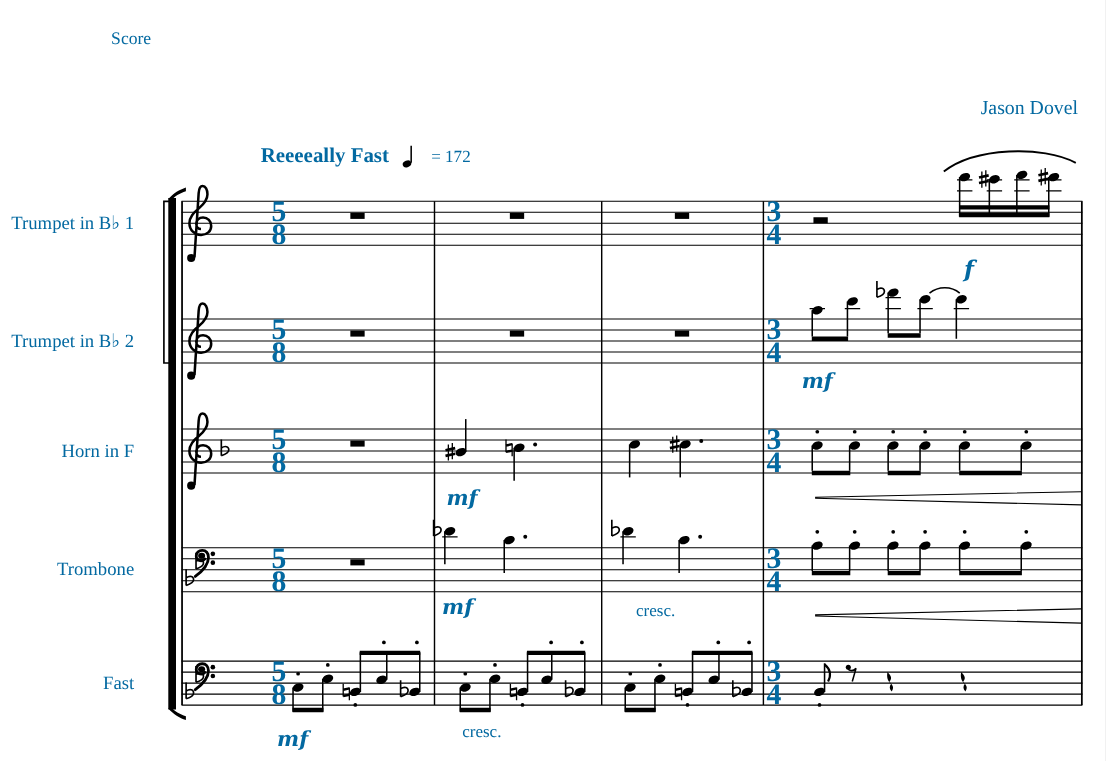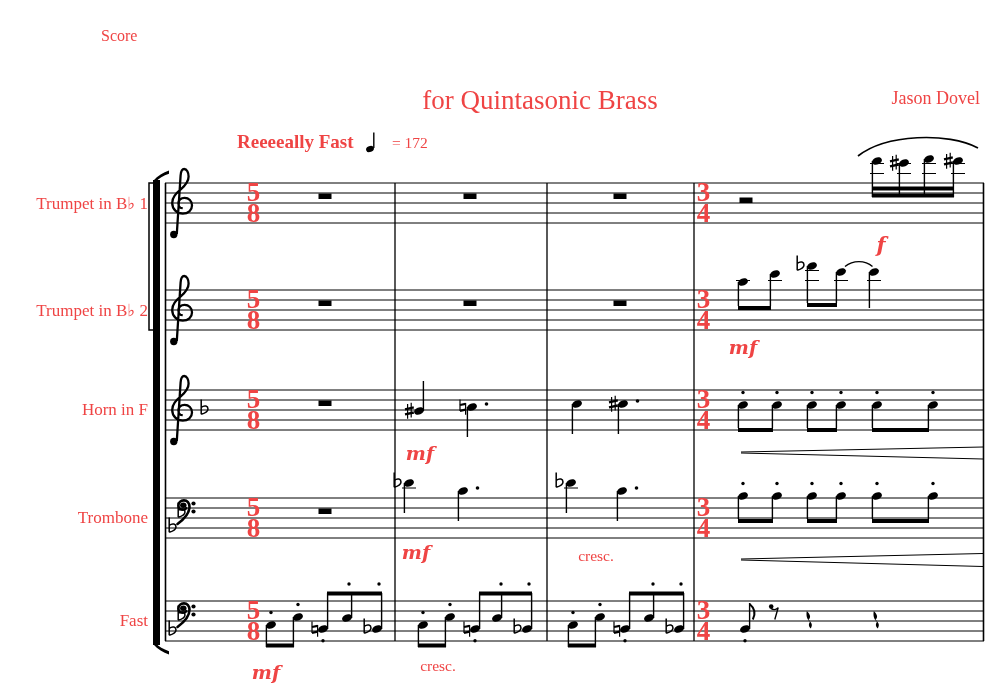--- a/index.html
+++ b/index.html
@@ -1,25 +1,25 @@
 <!DOCTYPE html>
 <html><head>
 <meta charset="utf-8">
 <style>
   html,body{margin:0;padding:0;background:#e8e8e8;}
   .page{position:relative;width:1005px;height:692px;background:#ffffff;overflow:hidden;
-        font-family:"Liberation Serif","DejaVu Serif","DejaVu Sans",serif;color:#ef4444;}
+        font-family:"Liberation Serif","DejaVu Serif","DejaVu Sans",serif;color:#0369a1;}
   .abs{position:absolute;white-space:nowrap;}
   .score-label{left:101px;top:27px;font-size:16px;}
   .title{left:541px;top:33px;font-size:34px;transform:translateX(-50%);}
   .subtitle{left:540px;top:85px;font-size:27px;transform:translateX(-50%);}
   .composer{right:25px;top:88px;font-size:18px;}
   .tempo-text{left:237px;top:131px;font-size:19px;font-weight:bold;}
   .tempo-equals{left:392px;top:134px;font-size:15.5px;}
-  .inst{right:857px;font-size:17px;transform:translateY(-50%);text-align:right;}
+  .inst{right:883px;font-size:17px;transform:translateY(-50%);text-align:right;}
   .tsig{position:absolute;width:24px;text-align:center;font-weight:bold;font-size:27px;
         line-height:20.5px;letter-spacing:-1px;}
   .tsig span{display:block;}
   .dyn{position:absolute;font-family:"DejaVu Serif","Liberation Serif",serif;
        font-style:italic;font-weight:bold;font-size:19px;transform:translate(-50%,-50%);}
   .dyn-f{font-size:21px;}
   .cresc{position:absolute;font-size:15.5px;transform:translate(-50%,-50%);}
   svg.notation{position:absolute;left:0;top:0;}
 </style>
 </head>
@@ -255,21 +255,20 @@
       <path stroke="#000" stroke-width="1.4" fill="none" d="M749.6,629 V603"></path>
       <path stroke="#000" stroke-width="2" fill="none" d="M749.6,604 C754.4,608 756.2,613 752.8,619.5"></path>
       <circle cx="745" cy="640.8" r="1.7" fill="#000"></circle>
       <use href="#erest" transform="translate(769,604)"></use>
       <use href="#qrest" transform="translate(804,611)"></use>
       <use href="#qrest" transform="translate(871,611)"></use>
     </g>
   </svg>
 
   <div class="abs score-label">Score</div>
-  <div class="abs subtitle">for Quintasonic Brass</div>
   <div class="abs composer">Jason Dovel</div>
   <div class="abs tempo-text">Reeeeally Fast</div>
   <div class="abs tempo-equals">= 172</div>
 
   <div class="abs inst" style="top:203px">Trumpet in B♭ 1</div>
   <div class="abs inst" style="top:310px">Trumpet in B♭ 2</div>
   <div class="abs inst" style="top:410px">Horn in F</div>
   <div class="abs inst" style="top:518px">Trombone</div>
   <div class="abs inst" style="top:621px">Fast</div>
 

